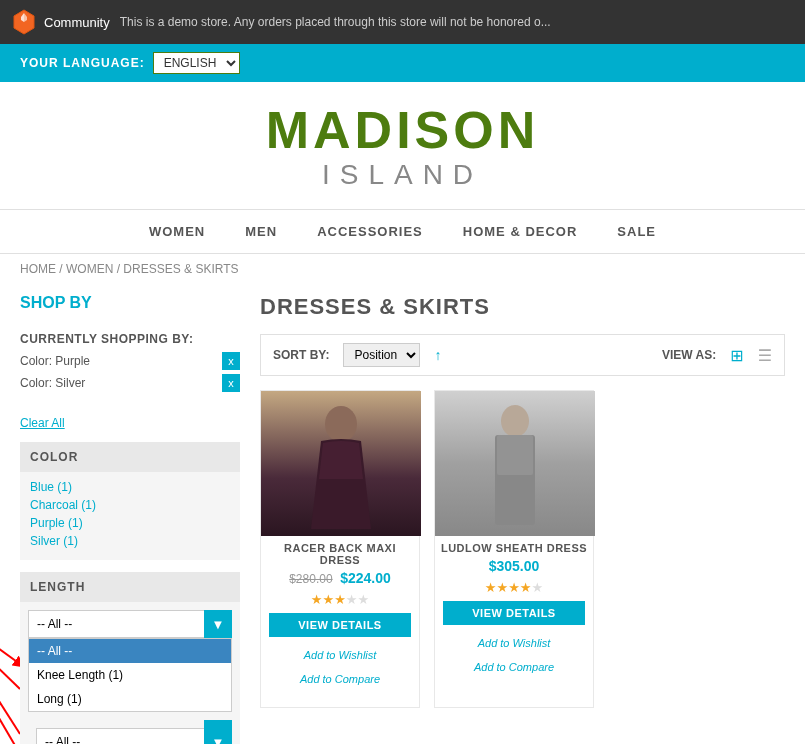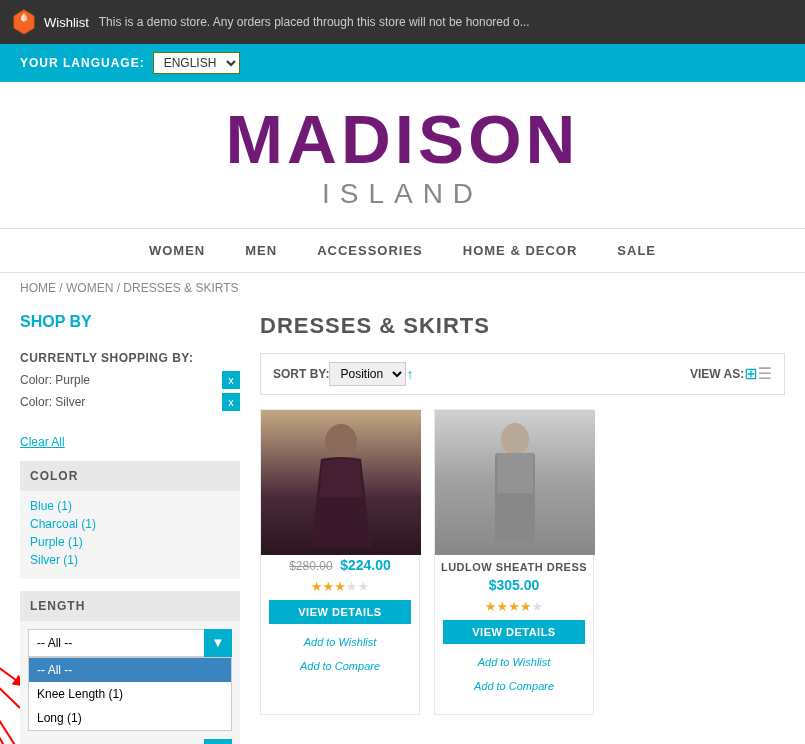--- a/index.html
+++ b/index.html
@@ -55,23 +55,23 @@
       color: #333;
     }
 
     
     .site-header {
       text-align: center;
       padding: 20px 0 10px;
       background: #fff;
     }
     .site-title-main {
-      font-size: 69px;
-      font-weight: bold;
-      color: #701a75;
+      font-size: 52px;
+      font-weight: bold;
+      color: #4d7c0f;
       letter-spacing: 4px;
       line-height: 1.1;
     }
     .site-title-sub {
       font-size: 28px;
       color: #888;
       letter-spacing: 10px;
       font-weight: 300;
     }
 
@@ -235,20 +235,21 @@
       font-size: 22px;
       color: #555;
       font-weight: bold;
       letter-spacing: 1px;
       margin-bottom: 14px;
     }
 
     .toolbar {
       display: flex;
       align-items: center;
+      gap: 14px;
       border: 1px solid #e0e0e0;
       padding: 8px 12px;
       margin-bottom: 14px;
     }
     .sort-label {
       font-size: 12px;
       font-weight: bold;
       color: #555;
     }
     .sort-select {
@@ -375,21 +376,21 @@
 </head>
 <body>
 
 <div class="top-banner">
   <div class="magento-logo">
     <svg class="magento-icon" viewBox="0 0 28 28">
       <polygon points="14,2 24,8 24,20 14,26 4,20 4,8" fill="#f26522" stroke="#e05510" stroke-width="1"></polygon>
       <polygon points="14,5 14,14 11,12 11,9" fill="#fff" opacity="0.8"></polygon>
       <polygon points="14,5 14,14 17,12 17,9" fill="#fff" opacity="0.6"></polygon>
     </svg>
-    <span class="community-text">Wishlist</span>
+    <span class="community-text">Community</span>
   </div>
   <span class="demo-notice">This is a demo store. Any orders placed through this store will not be honored o...</span>
 </div>
 
 <div class="lang-bar">
   <span class="lang-label">YOUR LANGUAGE:</span>
   <select class="lang-select">
     <option>ENGLISH</option>
   </select>
 </div>
@@ -503,20 +504,21 @@
 
       <div class="product-card">
         <div class="product-img product-img-racer">
           <svg width="100" height="130" viewBox="0 0 100 130">
 
             <ellipse cx="50" cy="25" rx="16" ry="18" fill="#8B6A5A"></ellipse>
             <path d="M30,42 Q50,38 70,42 L80,130 L20,130 Z" fill="#3a1a2a"></path>
             <path d="M32,44 Q50,40 68,44 L72,80 L28,80 Z" fill="#4a2035" opacity="0.8"></path>
           </svg>
         </div>
+        <div class="product-name">RACER BACK MAXI DRESS</div>
         <div class="product-price">
           <span class="old-price">$280.00</span>
           <span class="new-price">$224.00</span>
         </div>
         <div class="stars">
           <span>★★★</span><span class="star-empty">★★</span>
         </div>
         <button class="view-details-btn">VIEW DETAILS</button>
         <div class="product-links">
           <a>Add to Wishlist</a>

